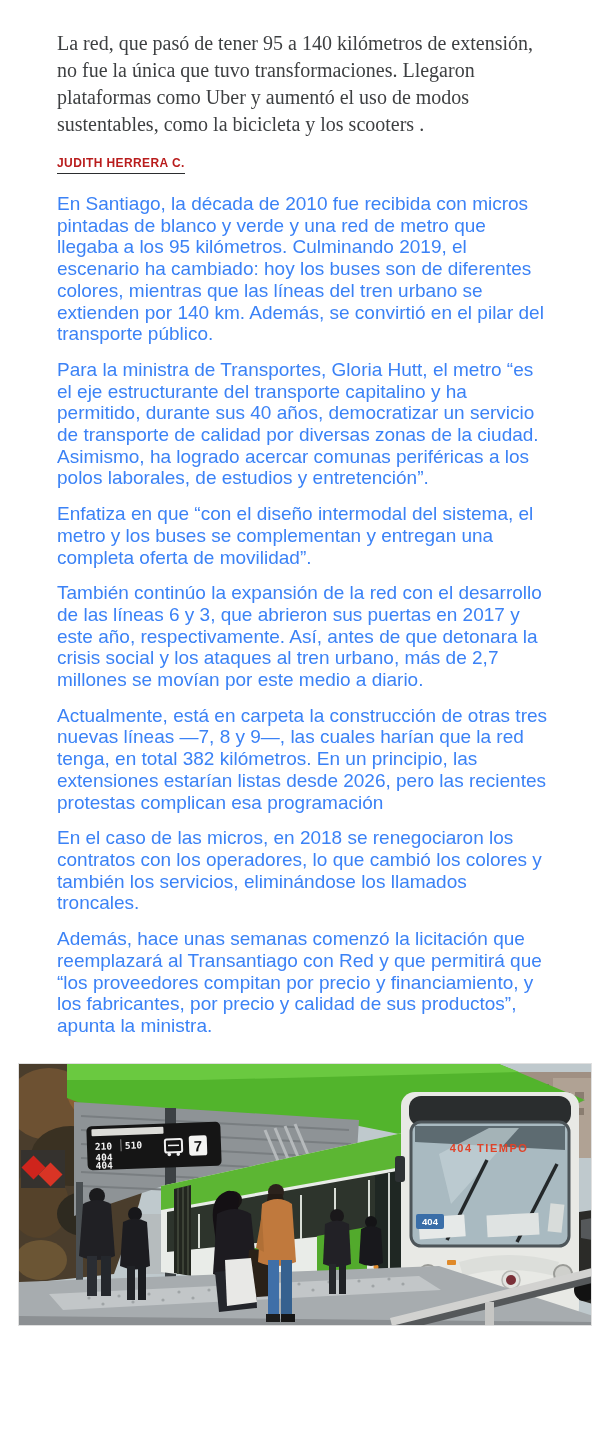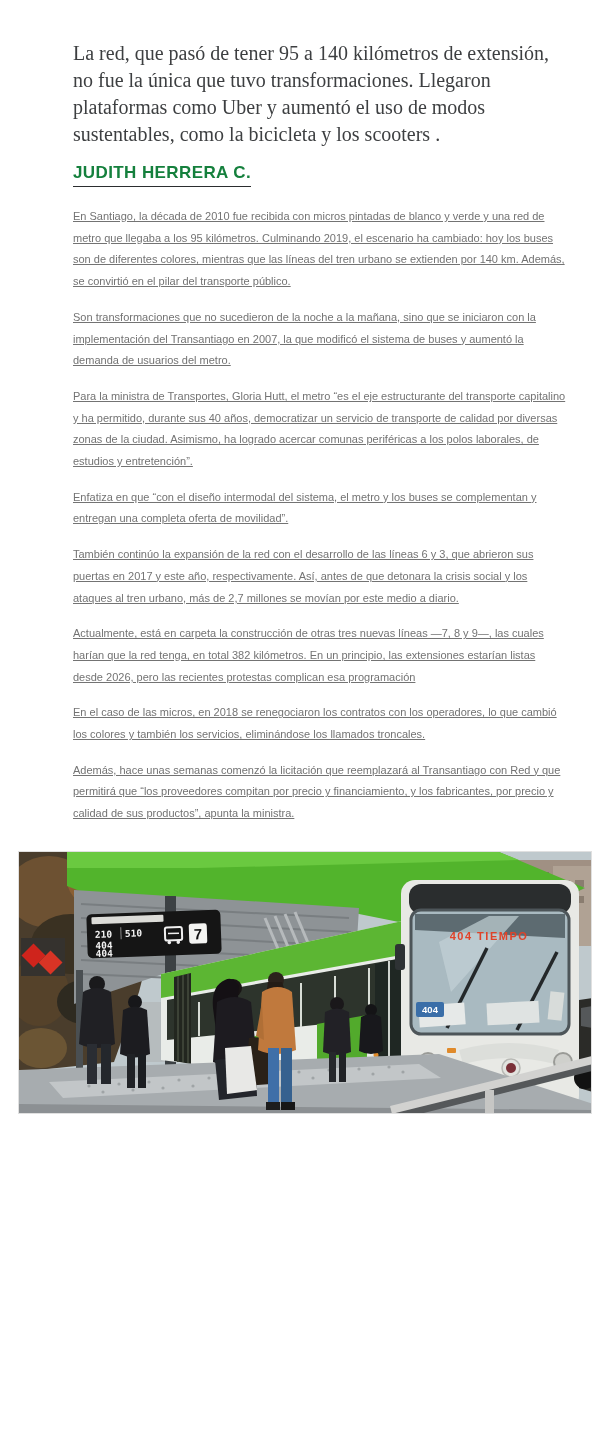--- a/index.html
+++ b/index.html
@@ -6,46 +6,45 @@
   html, body { background: #ffffff; }
   body {
     width: 610px;
     height: 1452px;
     overflow: hidden;
     font-family: "Liberation Sans", sans-serif;
     position: relative;
   }
   .article-col {
     width: 493px;
-    margin-left: 73px;
-    padding-top: 40px;
+    margin-left: 57px;
+    padding-top: 30px;
   }
   .lede {
     font-family: "Liberation Serif", "DejaVu Serif", serif;
     font-size: 20px;
     line-height: 27px;
     color: #3d3f41;
     margin-bottom: 15px;
   }
   .byline {
     display: inline-block;
-    font-size: 17px;
+    font-size: 12px;
     font-weight: bold;
     letter-spacing: 0.4px;
-    color: #15803d;
+    color: #b91c1c;
     border-bottom: 1px solid #2b2d2f;
     padding-bottom: 3px;
     margin-bottom: 19px;
   }
   .body-par {
-    font-size: 11px;
+    font-size: 19px;
     line-height: 21.7px;
-    color: #737373;
+    color: #3b82f6;
     margin-bottom: 14px;
-    text-decoration: underline;
   }
   figure.photo-figure {
     width: 574px;
     margin-left: 18px;
     margin-top: 26px;
   }
   .photo-frame {
     width: 574px;
     height: 263px;
     position: relative;
@@ -69,21 +68,20 @@
 </style>
 </head>
 <body>
 
 <div class="article-col">
   <p class="lede">La red, que pasó de tener 95 a 140 kilómetros de extensión, no fue la única que tuvo transformaciones. Llegaron plataformas como Uber y aumentó el uso de modos sustentables, como la bicicleta y los scooters .</p>
   <div>
     <span class="byline">JUDITH HERRERA C.</span>
   </div>
   <p class="body-par">En Santiago, la década de 2010 fue recibida con micros pintadas de blanco y verde y una red de metro que llegaba a los 95 kilómetros. Culminando 2019, el escenario ha cambiado: hoy los buses son de diferentes colores, mientras que las líneas del tren urbano se extienden por 140 km. Además, se convirtió en el pilar del transporte público.</p>
-  <p class="body-par">Son transformaciones que no sucedieron de la noche a la mañana, sino que se iniciaron con la implementación del Transantiago en 2007, la que modificó el sistema de buses y aumentó la demanda de usuarios del metro.</p>
   <p class="body-par">Para la ministra de Transportes, Gloria Hutt, el metro “es el eje estructurante del transporte capitalino y ha permitido, durante sus 40 años, democratizar un servicio de transporte de calidad por diversas zonas de la ciudad. Asimismo, ha logrado acercar comunas periféricas a los polos laborales, de estudios y entretención”.</p>
   <p class="body-par">Enfatiza en que “con el diseño intermodal del sistema, el metro y los buses se complementan y entregan una completa oferta de movilidad”.</p>
   <p class="body-par">También continúo la expansión de la red con el desarrollo de las líneas 6 y 3, que abrieron sus puertas en 2017 y este año, respectivamente. Así, antes de que detonara la crisis social y los ataques al tren urbano, más de 2,7 millones se movían por este medio a diario.</p>
   <p class="body-par">Actualmente, está en carpeta la construcción de otras tres nuevas líneas —7, 8 y 9—, las cuales harían que la red tenga, en total 382 kilómetros. En un principio, las extensiones estarían listas desde 2026, pero las recientes protestas complican esa programación</p>
   <p class="body-par">En el caso de las micros, en 2018 se renegociaron los contratos con los operadores, lo que cambió los colores y también los servicios, eliminándose los llamados troncales.</p>
   <p class="body-par">Además, hace unas semanas comenzó la licitación que reemplazará al Transantiago con Red y que permitirá que “los proveedores compitan por precio y financiamiento, y los fabricantes, por precio y calidad de sus productos”, apunta la ministra.</p>
 </div>
 
 <figure class="photo-figure">
   <div class="photo-frame">

